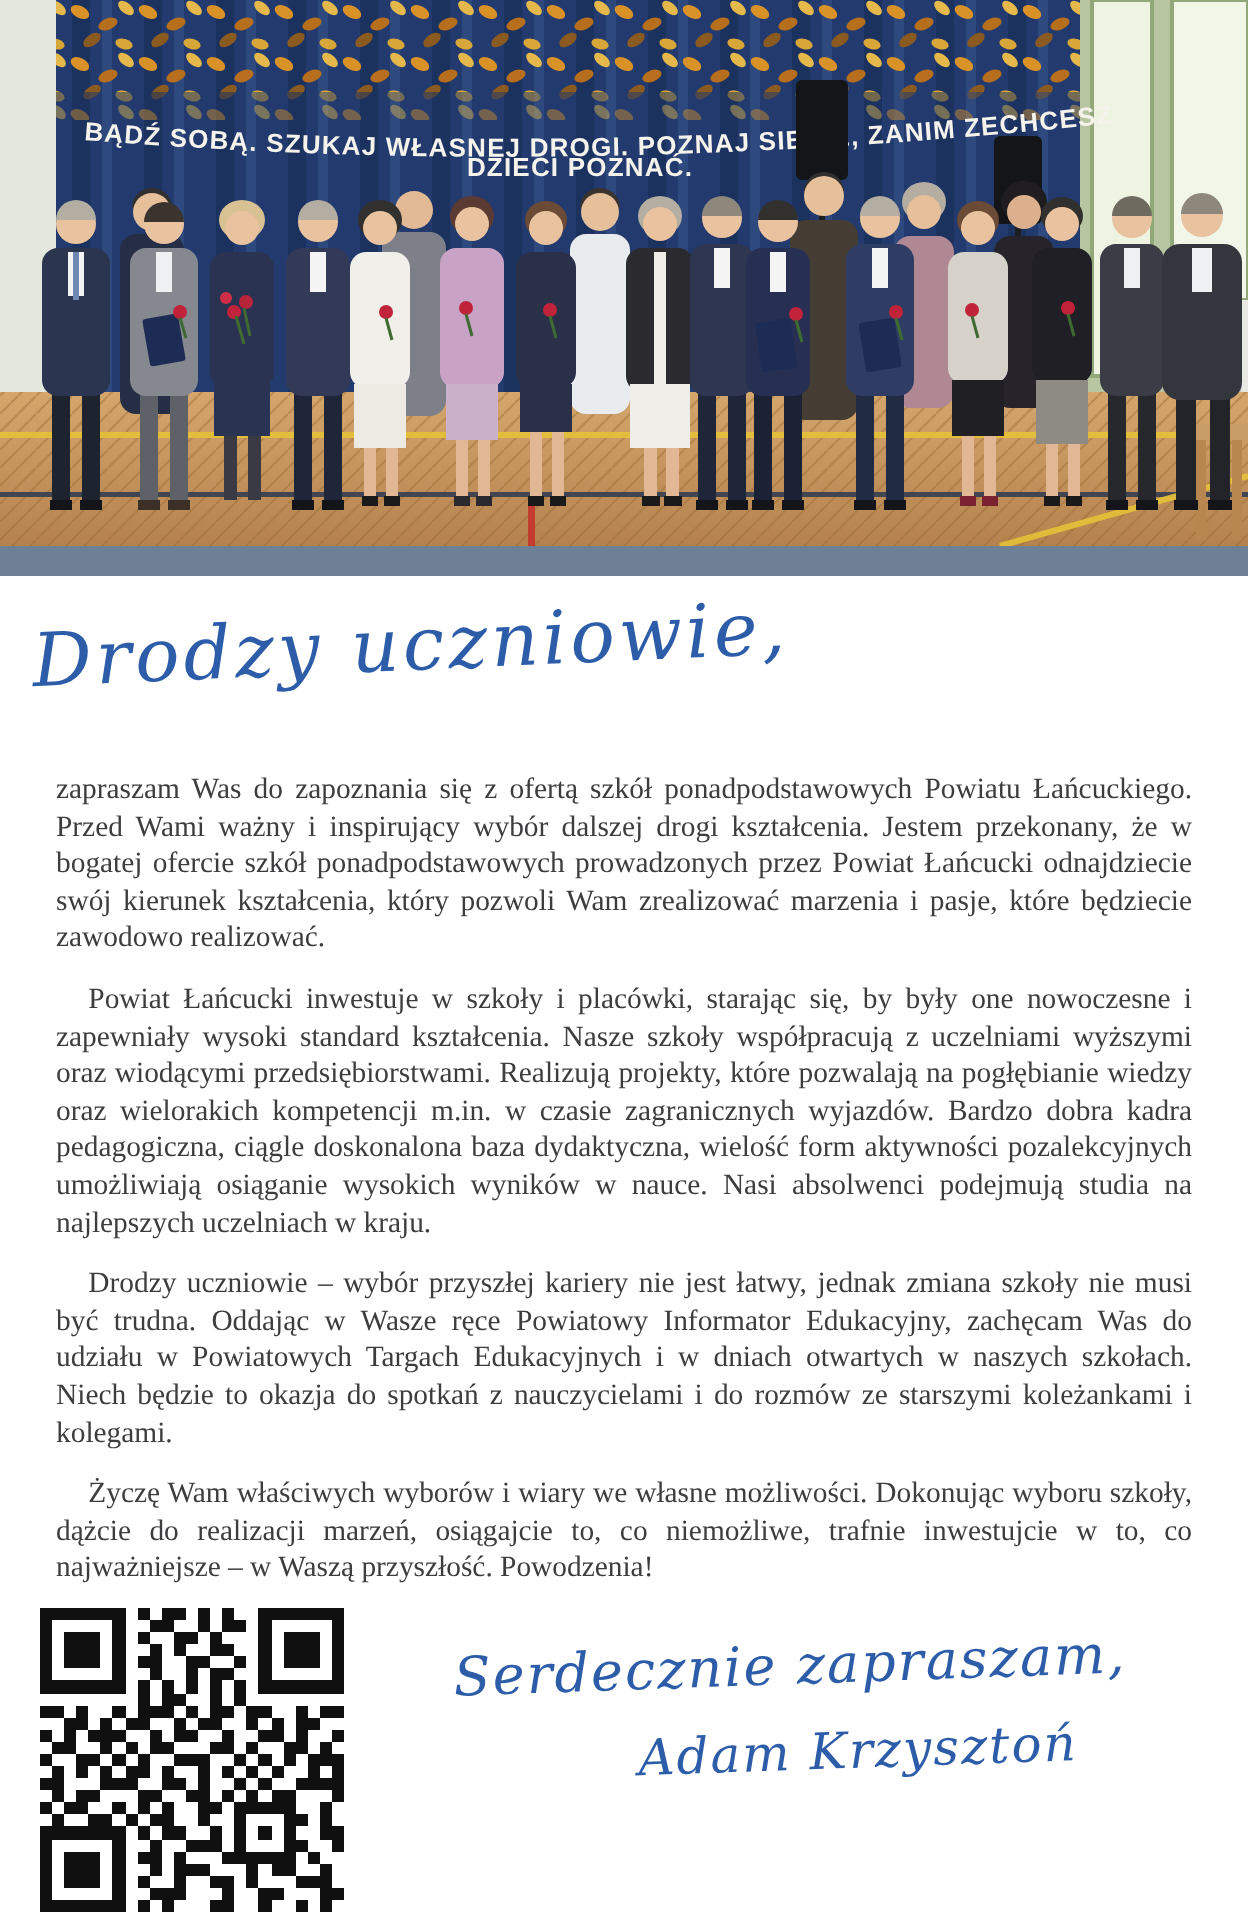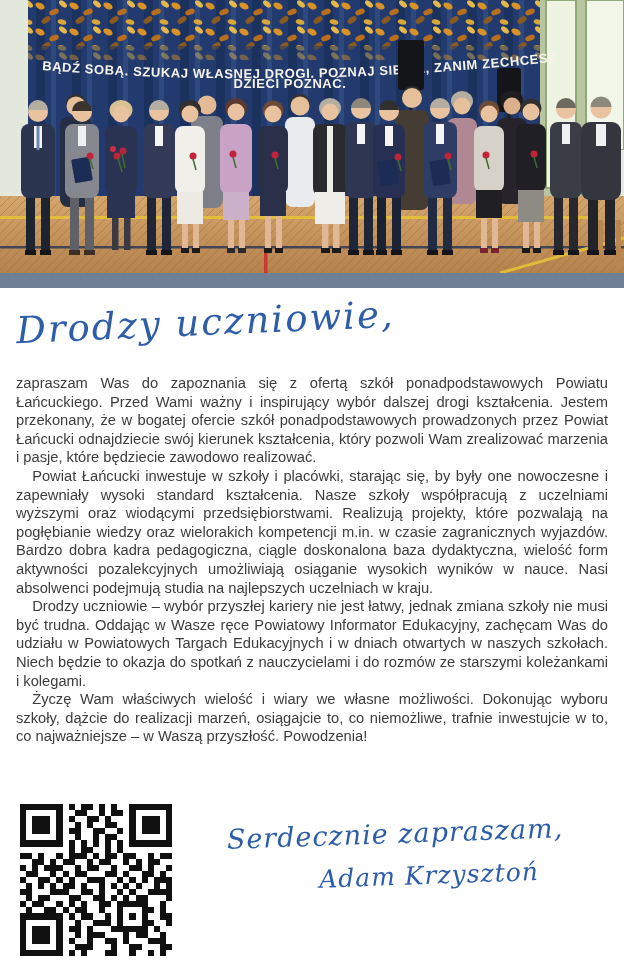--- a/index.html
+++ b/index.html
@@ -6,21 +6,21 @@
   body{width:624px;height:964px;position:relative;overflow:hidden;
        font-family:"Liberation Sans",sans-serif;}
   .photo{position:absolute;left:0;top:0;width:624px;height:273px;overflow:hidden;}
   .divider{position:absolute;left:0;top:273px;width:624px;height:15px;background:#6e8095;}
   .greeting{position:absolute;left:16px;top:300px;width:420px;
             font-family:"DejaVu Serif",serif;font-style:italic;
             font-size:37px;color:#2d5da9;transform:rotate(-2.5deg);
             letter-spacing:2px;}
   .letter{position:absolute;left:16px;top:374px;width:592px;
           font-size:14.7px;line-height:18.6px;color:#3d3d3f;text-align:justify;}
-  .letter p{margin:0;text-indent:1.1em;}
+  .letter p{margin:12px;text-indent:1.1em;font-family:Liberation Serif, serif;}
   .letter p:first-child{text-indent:0;}
   .qr{position:absolute;left:20px;top:804px;width:152px;height:152px;
       display:grid;background:#ffffff;}
   .qr .qm{background:#101010;}
   .signature{position:absolute;left:200px;top:818px;width:390px;
              font-family:"DejaVu Serif",serif;font-style:italic;color:#2d5da9;}
   .signature .s1{font-size:27px;text-align:center;transform:rotate(-2deg);letter-spacing:1px;}
   .signature .s2{font-size:25px;text-align:center;margin-top:13px;
                  transform:rotate(-2deg) translateX(34px);letter-spacing:1px;}
 </style>
@@ -313,21 +313,21 @@
 </div>
 
 <div class="divider"></div>
 
 <div class="greeting">Drodzy uczniowie,</div>
 
 <div class="letter">
   <p>zapraszam Was do zapoznania się z ofertą szkół ponadpodstawowych Powiatu Łańcuckiego. Przed Wami ważny i inspirujący wybór dalszej drogi kształcenia. Jestem przekonany, że w bogatej ofercie szkół ponadpodstawowych prowadzonych przez Powiat Łańcucki odnajdziecie swój kierunek kształcenia, który pozwoli Wam zrealizować marzenia i pasje, które będziecie zawodowo realizować.</p>
   <p>Powiat Łańcucki inwestuje w szkoły i placówki, starając się, by były one nowoczesne i zapewniały wysoki standard kształcenia. Nasze szkoły współpracują z uczelniami wyższymi oraz wiodącymi przedsiębiorstwami. Realizują projekty, które pozwalają na pogłębianie wiedzy oraz wielorakich kompetencji m.in. w czasie zagranicznych wyjazdów. Bardzo dobra kadra pedagogiczna, ciągle doskonalona baza dydaktyczna, wielość form aktywności pozalekcyjnych umożliwiają osiąganie wysokich wyników w nauce. Nasi absolwenci podejmują studia na najlepszych uczelniach w kraju.</p>
   <p>Drodzy uczniowie – wybór przyszłej kariery nie jest łatwy, jednak zmiana szkoły nie musi być trudna. Oddając w Wasze ręce Powiatowy Informator Edukacyjny, zachęcam Was do udziału w Powiatowych Targach Edukacyjnych i w dniach otwartych w naszych szkołach. Niech będzie to okazja do spotkań z nauczycielami i do rozmów ze starszymi koleżankami i kolegami.</p>
-  <p>Życzę Wam właściwych wielość i wiary we własne możliwości. Dokonując wyboru szkoły, dążcie do realizacji marzeń, osiągajcie to, co niemożliwe, trafnie inwestujcie w to, co najważniejsze – w Waszą przyszłość. Powodzenia!</p>
+  <p>Życzę Wam właściwych wyborów i wiary we własne możliwości. Dokonując wyboru szkoły, dążcie do realizacji marzeń, osiągajcie to, co niemożliwe, trafnie inwestujcie w to, co najważniejsze – w Waszą przyszłość. Powodzenia!</p>
 </div>
 
 <div class="qr" style="grid-template-columns: repeat(25, 1fr); grid-template-rows: repeat(25, 1fr);">
     <div class="qm"></div>
     <div class="qm"></div>
     <div class="qm"></div>
     <div class="qm"></div>
     <div class="qm"></div>
     <div class="qm"></div>
     <div class="qm"></div>

